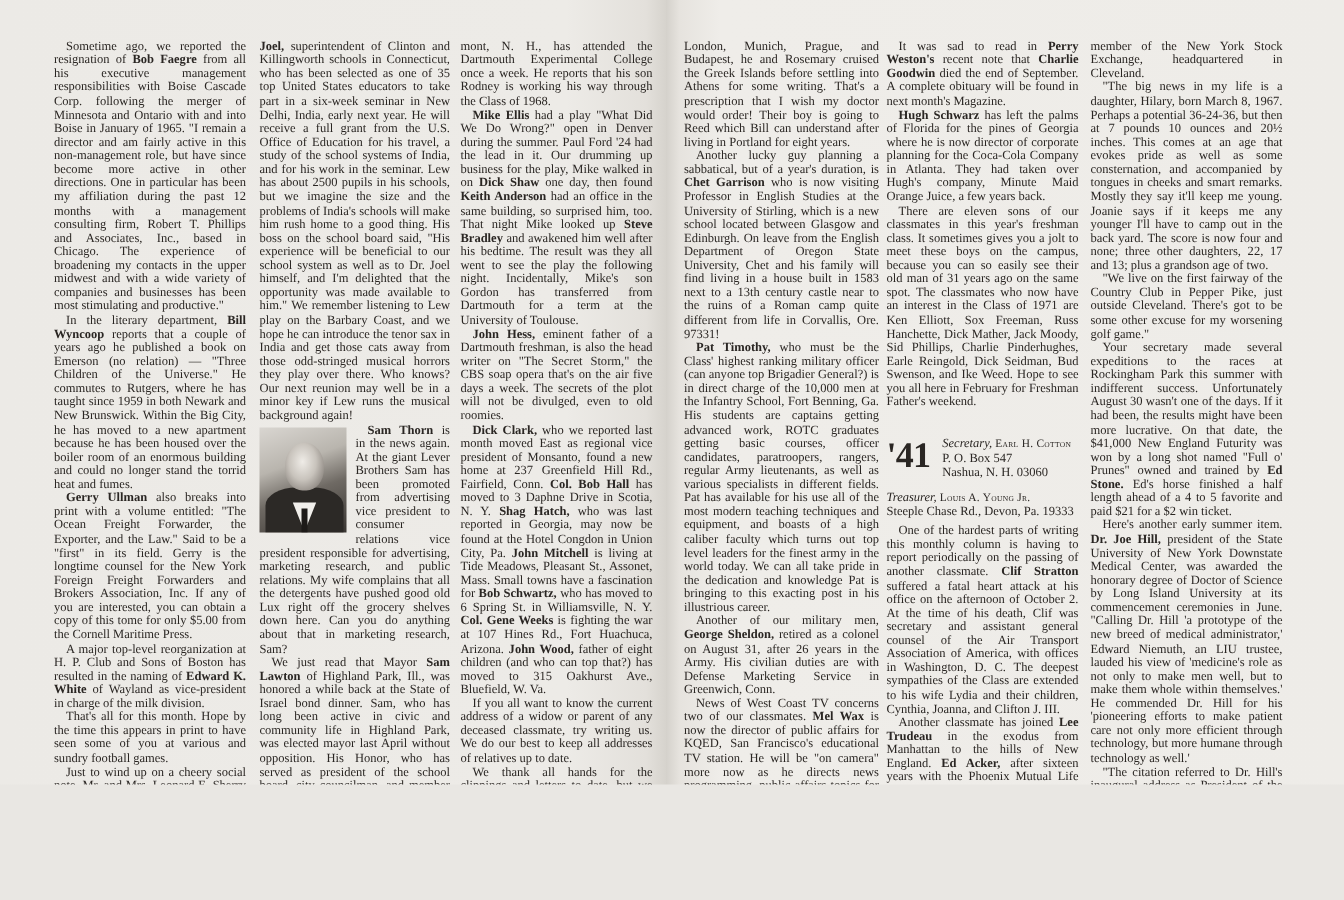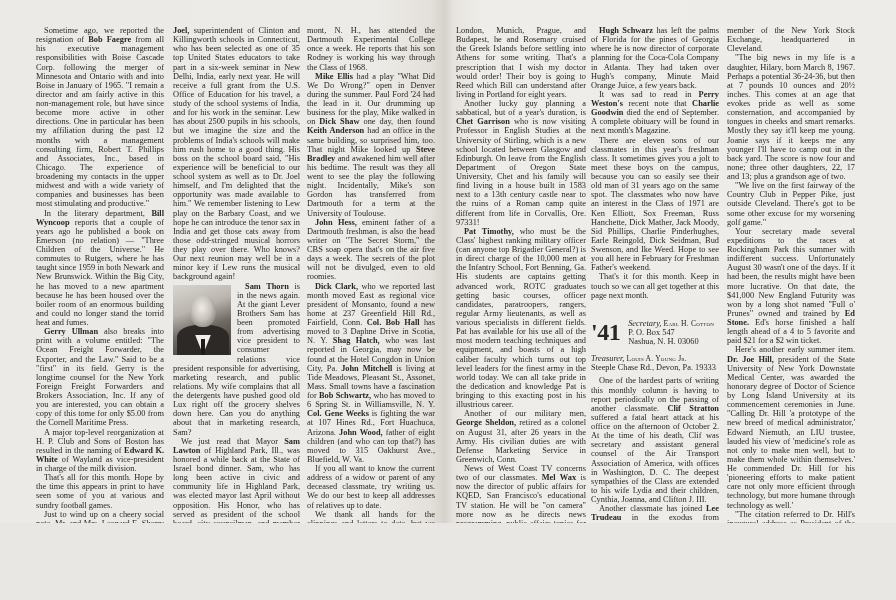--- a/index.html
+++ b/index.html
@@ -88,24 +88,23 @@
     <p class="noind">London, Munich, Prague, and Budapest, he and Rosemary cruised the Greek Islands before settling into Athens for some writing. That's a prescription that I wish my doctor would order! Their boy is going to Reed which Bill can understand after living in Portland for eight years.</p>
     <p><span>Another lucky guy planning a sabbatical, but of a year's duration, is</span> <b>Chet Garrison</b> <span>who is now visiting Professor in English Studies at the University of Stirling, which is a new school located between Glasgow and Edinburgh. On leave from the English Department of Oregon State University, Chet and his family will find living in a house built in 1583 next to a 13th century castle near to the ruins of a Roman camp quite different from life in Corvallis, Ore. 97331!</span></p>
     <p><b>Pat Timothy,</b> <span>who must be the Class' highest ranking military officer (can anyone top Brigadier General?) is in direct charge of the 10,000 men at the Infantry School, Fort Benning, Ga. His students are captains getting advanced work, ROTC graduates getting basic courses, officer candidates, paratroopers, rangers, regular Army lieutenants, as well as various specialists in different fields. Pat has available for his use all of the most modern teaching techniques and equipment, and boasts of a high caliber faculty which turns out top level leaders for the finest army in the world today. We can all take pride in the dedication and knowledge Pat is bringing to this exacting post in his illustrious career.</span></p>
     <p><span>Another of our military men,</span> <b>George Sheldon,</b> <span>retired as a colonel on August 31, after 26 years in the Army. His civilian duties are with Defense Marketing Service in Greenwich, Conn.</span></p>
     <p><span>News of West Coast TV concerns two of our classmates.</span> <b>Mel Wax</b> <span>is now the director of public affairs for KQED, San Francisco's educational TV station. He will be "on camera" more now as he directs news programming, public affairs topics for special coverage, and broadcasts with Fred Friendly.</span></p>
     <p><span>Farther south,</span> <b>Jack Rourke</b> <span>continues to originate more TV shows than Nielsen can keep track of. If anybody wants a show produced, especially the ones that seem unworkable, Jack will take it on and end up with a smashing success. Jack and TV have been a steady duo since the early days but his talents first flowered on Los Angeles radio stations. He has been called king of the telethons for raising thousands of dollars for charities. His most recent coup has been in making a successful and popular TV personality out of Mayor Sam Yorty of Los Angeles.</span></p>
 
   </div>
 
   <div class="col" style="left:147px;top:26px;width:128px;">
+    <p><span>It was sad to read in</span> <b>Perry Weston's</b> <span>recent note that</span> <b>Charlie Goodwin</b> <span>died the end of September. A complete obituary will be found in next month's Magazine.</span></p>
     <p><b>Hugh Schwarz</b> <span>has left the palms of Florida for the pines of Georgia where he is now director of corporate planning for the Coca-Cola Company in Atlanta. They had taken over Hugh's company, Minute Maid Orange Juice, a few years back.</span></p>
-    <p><span>It was sad to read in</span> <b>Perry Weston's</b> <span>recent note that</span> <b>Charlie Goodwin</b> <span>died the end of September. A complete obituary will be found in next month's Magazine.</span></p>
     <p>There are eleven sons of our classmates in this year's freshman class. It sometimes gives you a jolt to meet these boys on the campus, because you can so easily see their old man of 31 years ago on the same spot. The classmates who now have an interest in the Class of 1971 are Ken Elliott, Sox Freeman, Russ Hanchette, Dick Mather, Jack Moody, Sid Phillips, Charlie Pinderhughes, Earle Reingold, Dick Seidman, Bud Swenson, and Ike Weed. Hope to see you all here in February for Freshman Father's weekend.</p>
-    <p>That's it for this month. Keep in touch so we can all get together at this page next month.</p>
 
     <div class="hdr" style="margin-top:18px;">
       <div class="yr">'41</div>
       <div class="hdrtxt">
         <i>Secretary,</i> <span class="sc">Earl H. Cotton</span><br>
         <span>P. O. Box 547</span><br>
         <span>Nashua, N. H. 03060</span>
       </div>
       <div class="clr"></div>
     </div>

